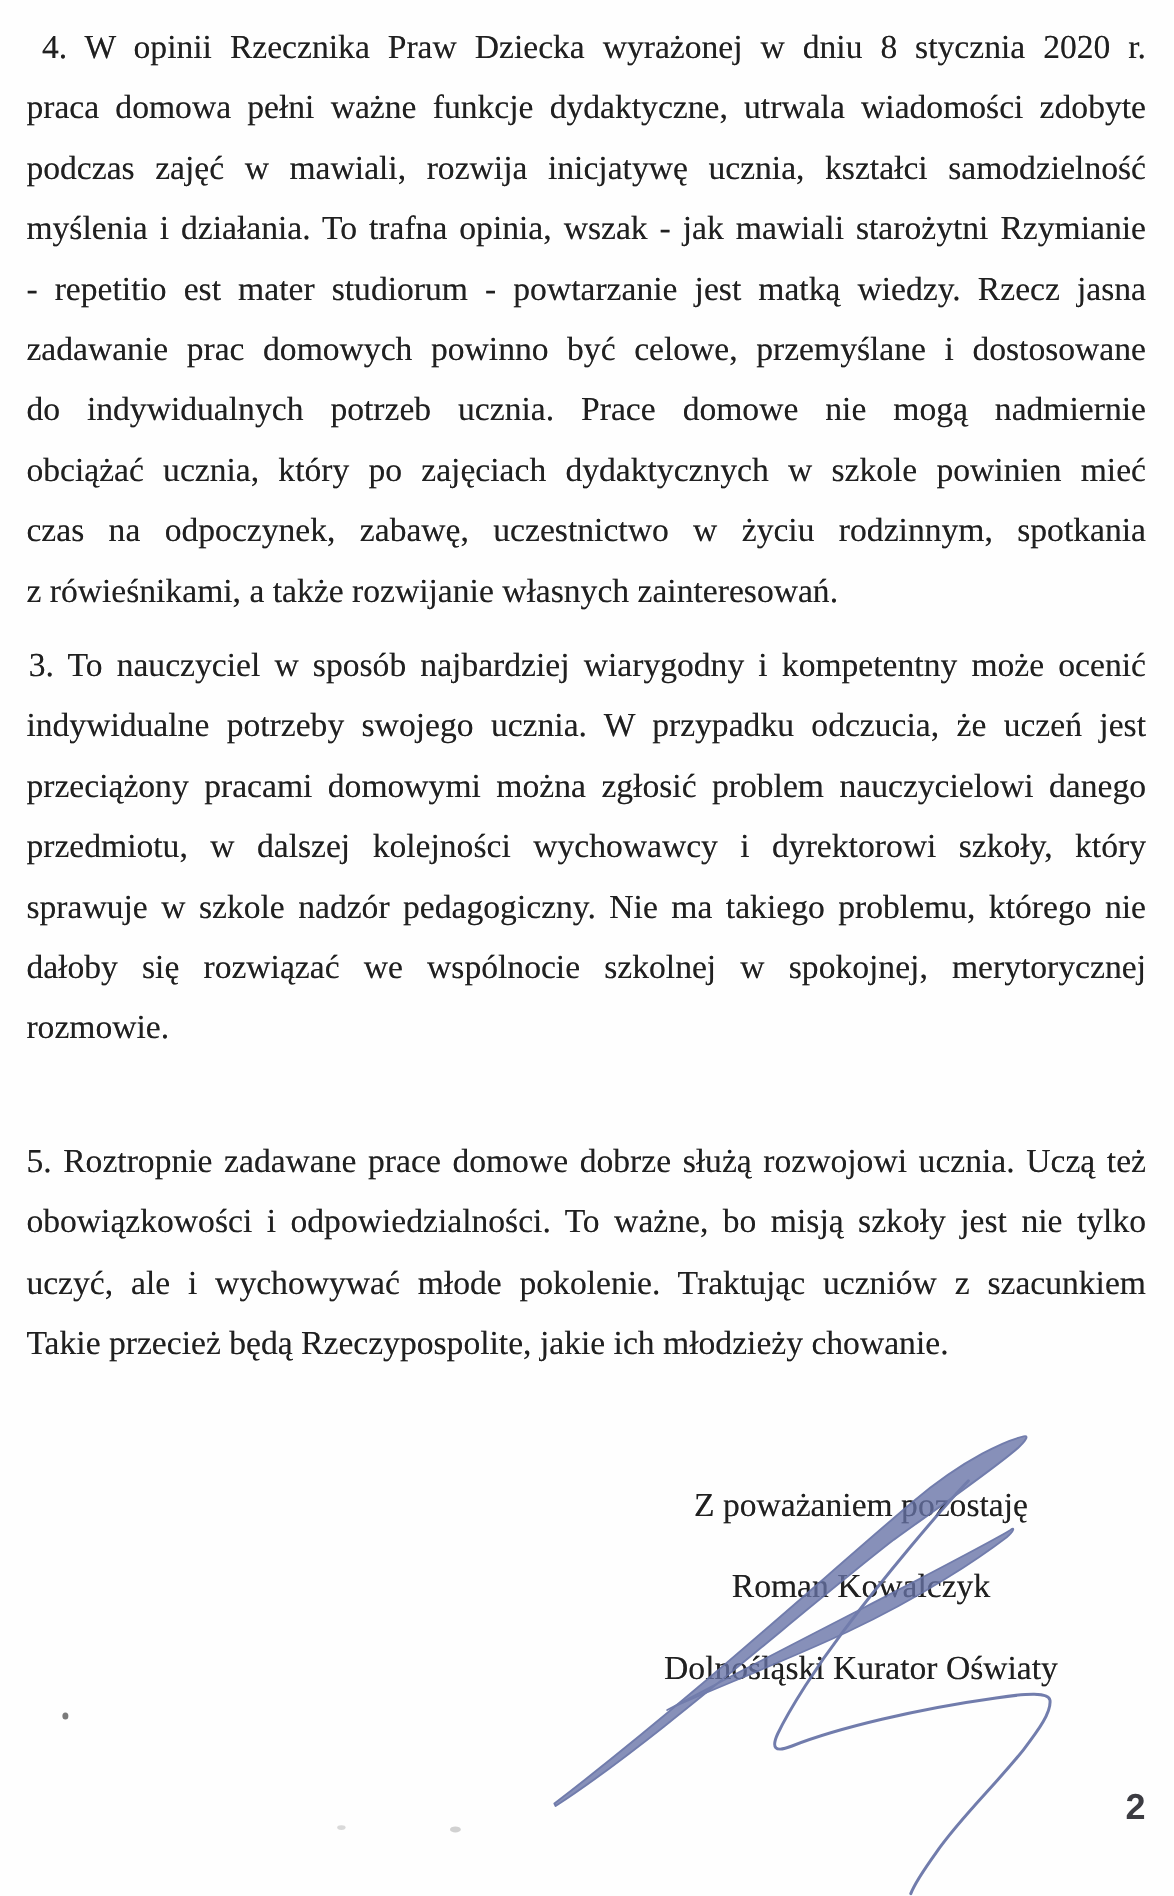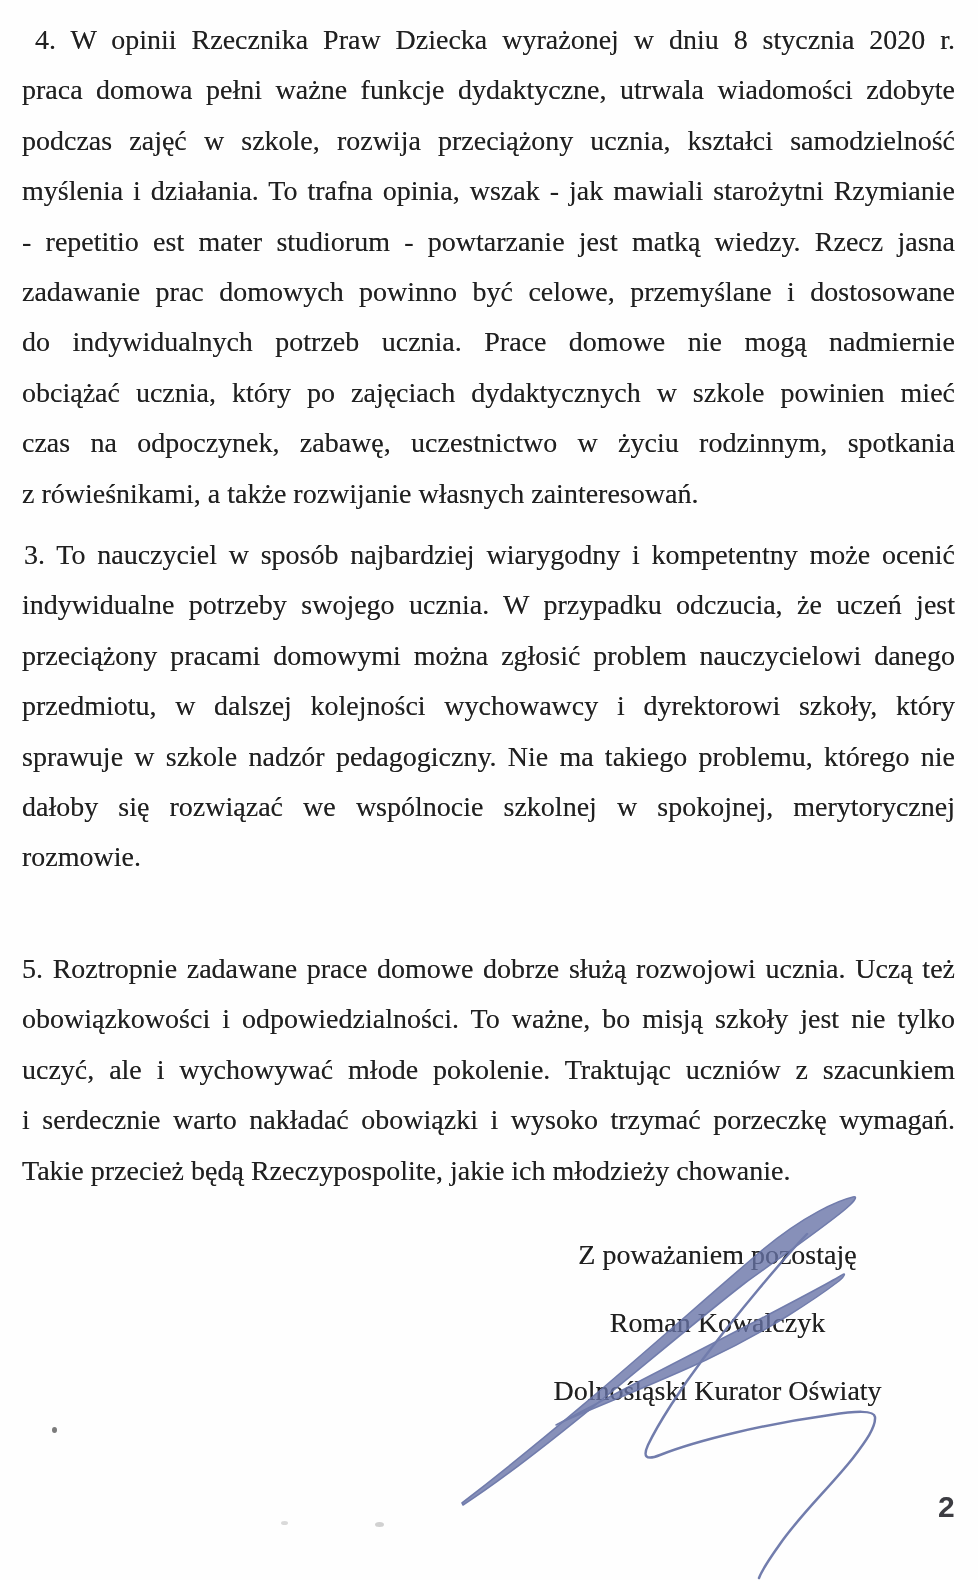--- a/index.html
+++ b/index.html
@@ -60,21 +60,21 @@
 </head>
 <body>
 
 <div class="page">
 
   <div class="body-text">
 
     <div class="para" style="top:15px">
       <div class="ln ind1">4. W opinii Rzecznika Praw Dziecka wyrażonej w dniu 8 stycznia 2020 r.</div>
       <div class="ln">praca domowa pełni ważne funkcje dydaktyczne, utrwala wiadomości zdobyte</div>
-      <div class="ln">podczas zajęć w szkole, rozwija przeciążony ucznia, kształci samodzielność</div>
+      <div class="ln">podczas zajęć w mawiali, rozwija inicjatywę ucznia, kształci samodzielność</div>
       <div class="ln">myślenia i działania. To trafna opinia, wszak - jak mawiali starożytni Rzymianie</div>
       <div class="ln">- repetitio est mater studiorum - powtarzanie jest matką wiedzy. Rzecz jasna</div>
       <div class="ln">zadawanie prac domowych powinno być celowe, przemyślane i dostosowane</div>
       <div class="ln">do indywidualnych potrzeb ucznia. Prace domowe nie mogą nadmiernie</div>
       <div class="ln">obciążać ucznia, który po zajęciach dydaktycznych w szkole powinien mieć</div>
       <div class="ln">czas na odpoczynek, zabawę, uczestnictwo w życiu rodzinnym, spotkania</div>
       <div class="ln last">z rówieśnikami, a także rozwijanie własnych zainteresowań.</div>
     </div>
 
     <div class="para" style="top:530px">
@@ -84,21 +84,20 @@
       <div class="ln">przedmiotu, w dalszej kolejności wychowawcy i dyrektorowi szkoły, który</div>
       <div class="ln">sprawuje w szkole nadzór pedagogiczny. Nie ma takiego problemu, którego nie</div>
       <div class="ln">dałoby się rozwiązać we wspólnocie szkolnej w spokojnej, merytorycznej</div>
       <div class="ln last">rozmowie.</div>
     </div>
 
     <div class="para" style="top:944px">
       <div class="ln">5. Roztropnie zadawane prace domowe dobrze służą rozwojowi ucznia. Uczą też</div>
       <div class="ln">obowiązkowości i odpowiedzialności. To ważne, bo misją szkoły jest nie tylko</div>
       <div class="ln">uczyć, ale i wychowywać młode pokolenie. Traktując uczniów z szacunkiem</div>
-      <div class="ln">i serdecznie warto nakładać obowiązki i wysoko trzymać porzeczkę wymagań.</div>
       <div class="ln last">Takie przecież będą Rzeczypospolite, jakie ich młodzieży chowanie.</div>
     </div>
 
   </div>
 
   <div class="closing">
     <div>Z poważaniem pozostaję</div>
     <div>Roman Kowalczyk</div>
     <div>Dolnośląski Kurator Oświaty</div>
   </div>

